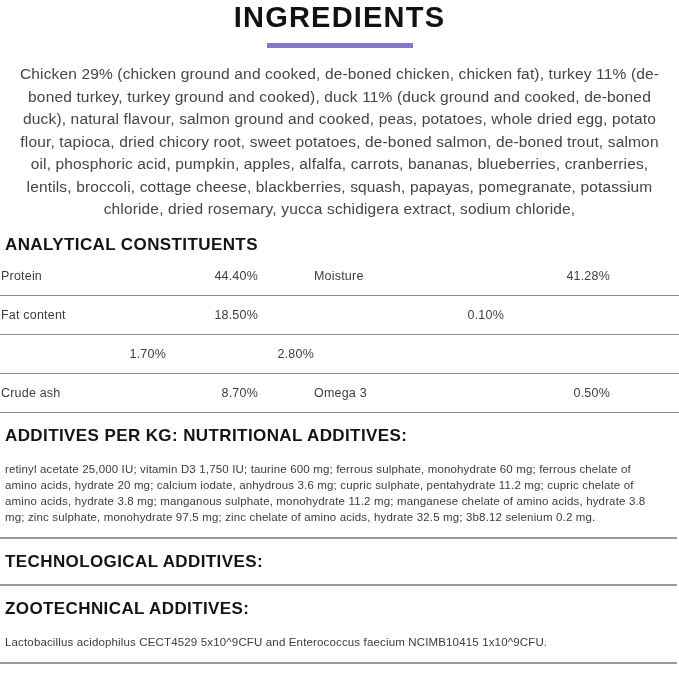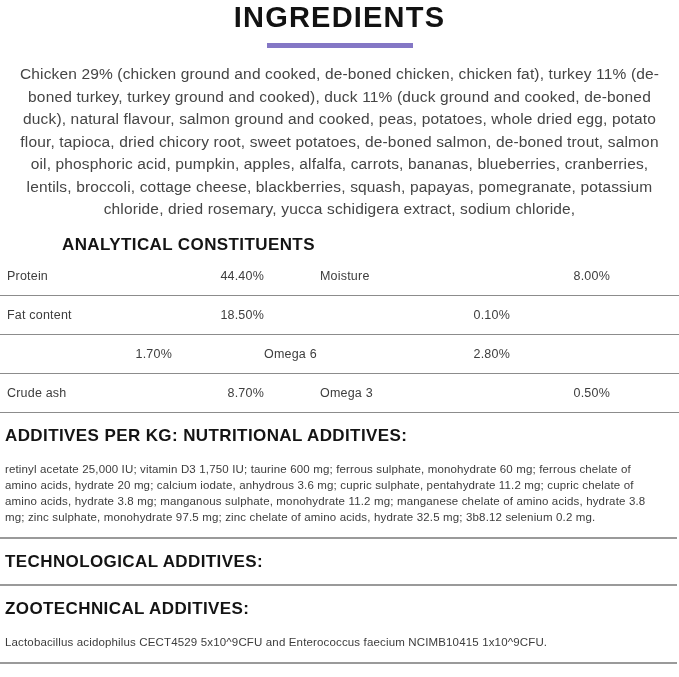--- a/index.html
+++ b/index.html
@@ -43,27 +43,27 @@
   
   .section-heading {
     font-size: 17px;
     font-weight: 800;
     letter-spacing: 0.4px;
     color: #141414;
     line-height: 20px;
   }
 
   
-  .analytical { margin-top: 14px; padding-left: 17px; margin-left: 45px; }
+  .analytical { margin-top: 14px; padding-left: 5px; }
   .constituents-table { margin-top: 2px; }
   .c-row {
     display: grid;
     grid-template-columns: 165px 92px 56px 190px 1fr;
     align-items: center;
-    padding: 12px 69px 12px 7px;
+    padding: 12px 69px 12px 1px;
     border-bottom: 1px solid #8c8c8c;
     font-size: 12.5px;
     letter-spacing: 0.2px;
     font-weight: 300;
     color: #3d3d3d;
   }
   .c-val { text-align: right; }
 
   
   .section { padding: 13px 15px 0 5px; }
@@ -95,32 +95,31 @@
   <div class="analytical">
     <h2 class="section-heading">ANALYTICAL CONSTITUENTS</h2>
   </div>
 
   <div class="constituents-table">
     <div class="c-row">
       <span>Protein</span>
       <span class="c-val">44.40%</span>
       <span></span>
       <span>Moisture</span>
-      <span class="c-val">8.00%</span>
+      <span class="c-val">41.28%</span>
     </div>
     <div class="c-row">
       <span>Fat content</span>
       <span class="c-val">18.50%</span>
       <span></span>
       <span class="c-val">0.10%</span>
     </div>
     <div class="c-row">
       <span class="c-val">1.70%</span>
       <span></span>
-      <span>Omega 6</span>
       <span class="c-val">2.80%</span>
     </div>
     <div class="c-row">
       <span>Crude ash</span>
       <span class="c-val">8.70%</span>
       <span></span>
       <span>Omega 3</span>
       <span class="c-val">0.50%</span>
     </div>
   </div>

